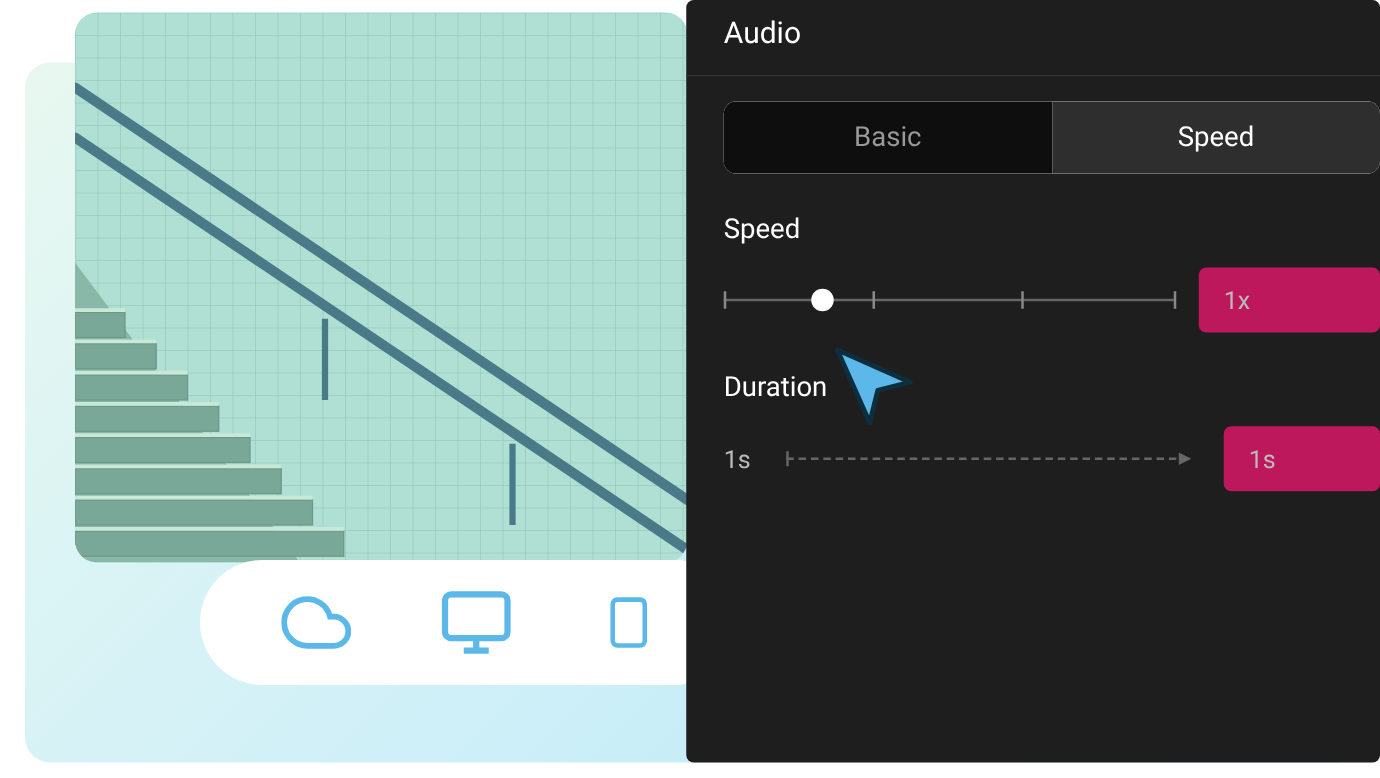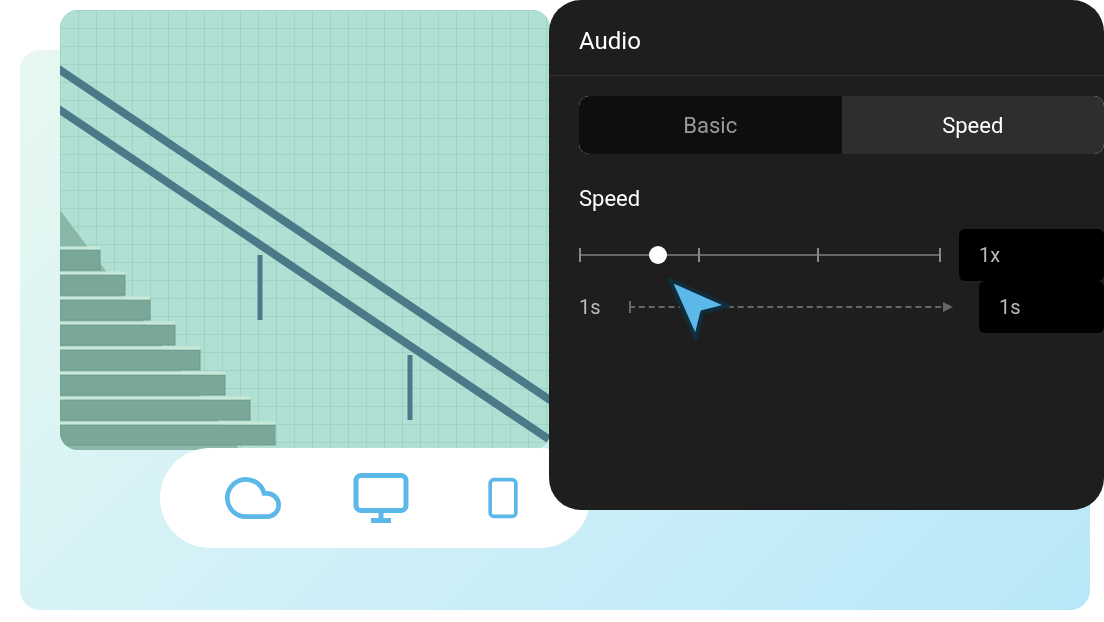--- a/index.html
+++ b/index.html
@@ -62,25 +62,25 @@
       display: flex;
       align-items: center;
       justify-content: center;
     }
     
     .audio-panel {
       position: absolute;
       right: 0;
       top: 0;
       width: 555px;
-      height: 510px;
+      height: 610px;
       background: #1e1e1e;
-      border-radius: 32px;
+      border-radius: 6px;
       color: #fff;
-      padding: 27px 0;
+      padding: 12px 0;
     }
     
     .audio-panel-left-pad {
       padding-left: 30px;
     }
     
     .panel-title {
       font-size: 24px;
       font-weight: 400;
       color: #fff;
@@ -156,21 +156,21 @@
     .slider-thumb {
       position: absolute;
       width: 18px;
       height: 18px;
       background: #fff;
       border-radius: 50%;
       transform: translateX(-50%);
     }
     
     .value-box {
-      background: #000000;
+      background: #be185d;
       height: 52px;
       padding: 0 20px;
       display: flex;
       align-items: center;
       font-size: 20px;
       color: #bbb;
       border-radius: 6px;
       flex: 1;
     }
     
@@ -313,20 +313,21 @@
       <div class="slider-track"></div>
       <div class="slider-tick" style="left:0%"></div>
       <div class="slider-tick" style="left:33%"></div>
       <div class="slider-tick" style="left:66%"></div>
       <div class="slider-tick" style="left:100%"></div>
       <div class="slider-thumb" style="left:22%"></div>
     </div>
     <div class="value-box">1x</div>
   </div>
 
+  <div class="section-label audio-panel-left-pad">Duration</div>
 
   <div class="duration-row audio-panel-left-pad">
     <span class="duration-start">1s</span>
     <div class="duration-arrow">
       <div class="dashed-line"></div>
     </div>
     <div class="value-box" style="flex:0 0 auto; width:125px">1s</div>
   </div>
 </div>
 

